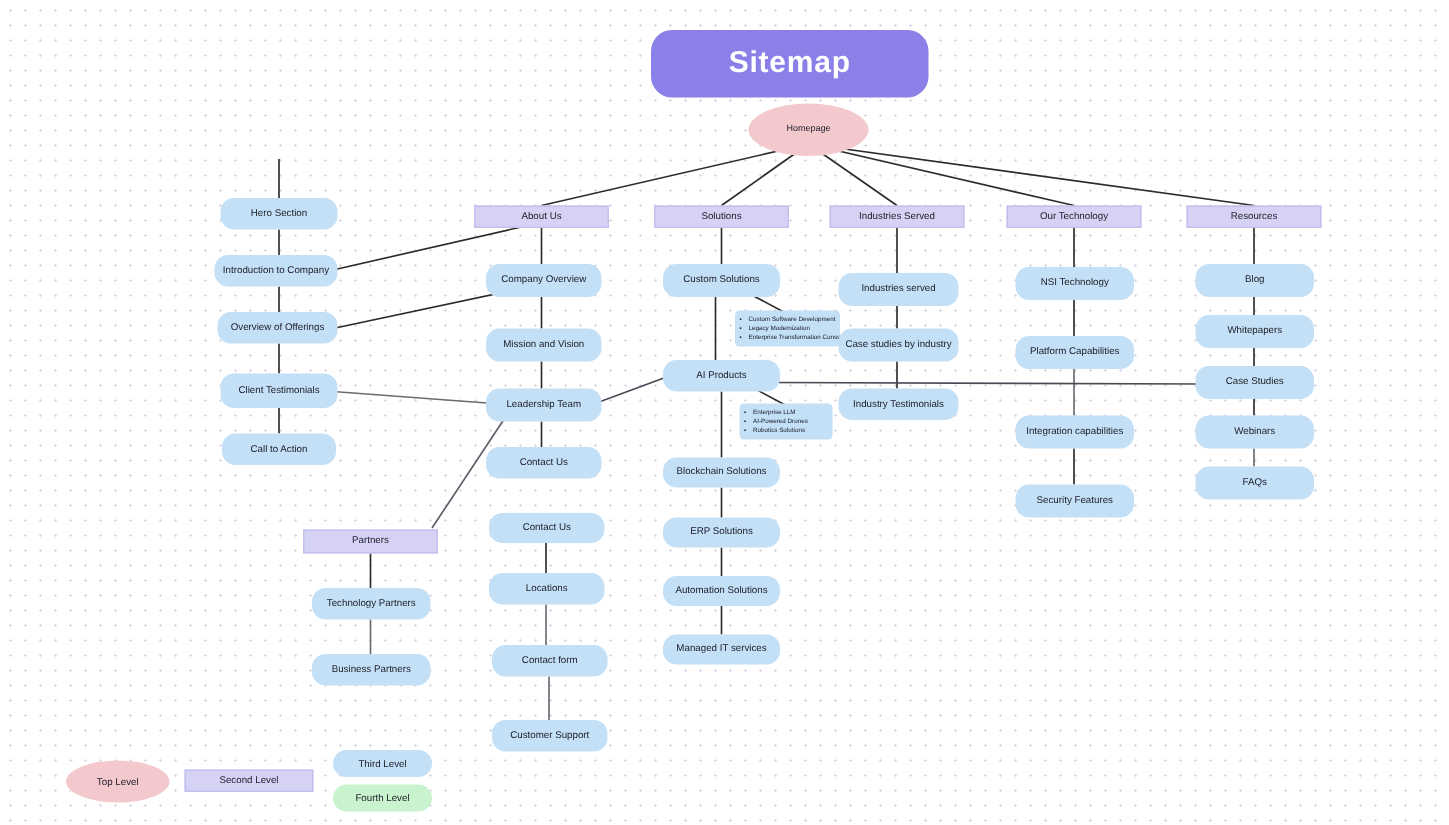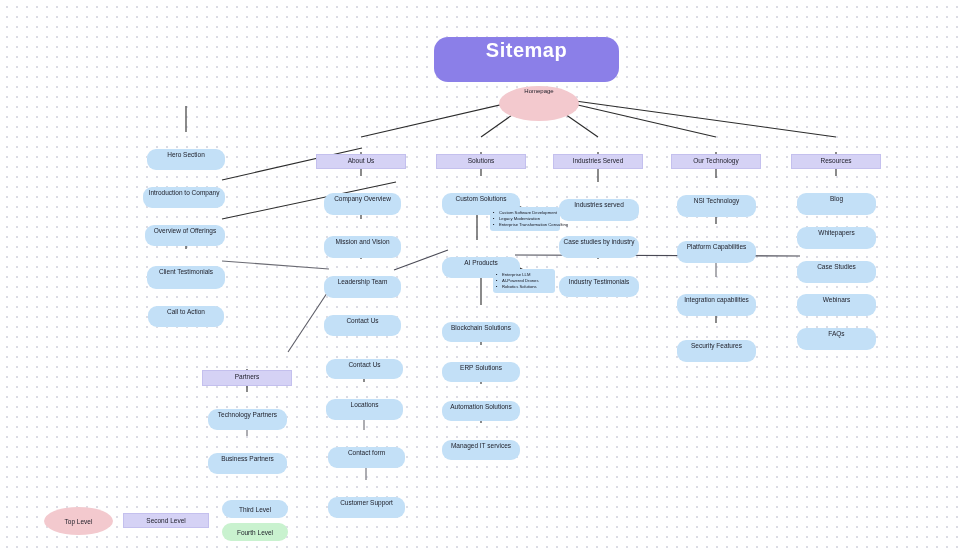--- a/index.html
+++ b/index.html
@@ -14,26 +14,25 @@
     width: 966px; height: 550px;
     background-color: #ffffff;
     background-image: radial-gradient(circle, #d9d9e3 0.7px, transparent 0.8px);
     background-size: 10px 10px;
     background-position: 2px 2px;
   }
   #edges { position: absolute; left: 0; top: 0; width: 966px; height: 550px; pointer-events: none; }
 
   .node {
     position: absolute;
-    display: flex; justify-content: center;
+    display: flex; align-items: center; justify-content: center;
     text-align: center;
     color: #1c1c26;
     line-height: 1.15;
     padding: 2px 4px;
-    margin-top: 17px;
   }
   .title-node {
     background: #8b7fe8;
     border-radius: 14px;
     color: #ffffff;
     font-size: 20px;
     font-weight: bold;
     letter-spacing: 0.5px;
   }
   .level1 {

